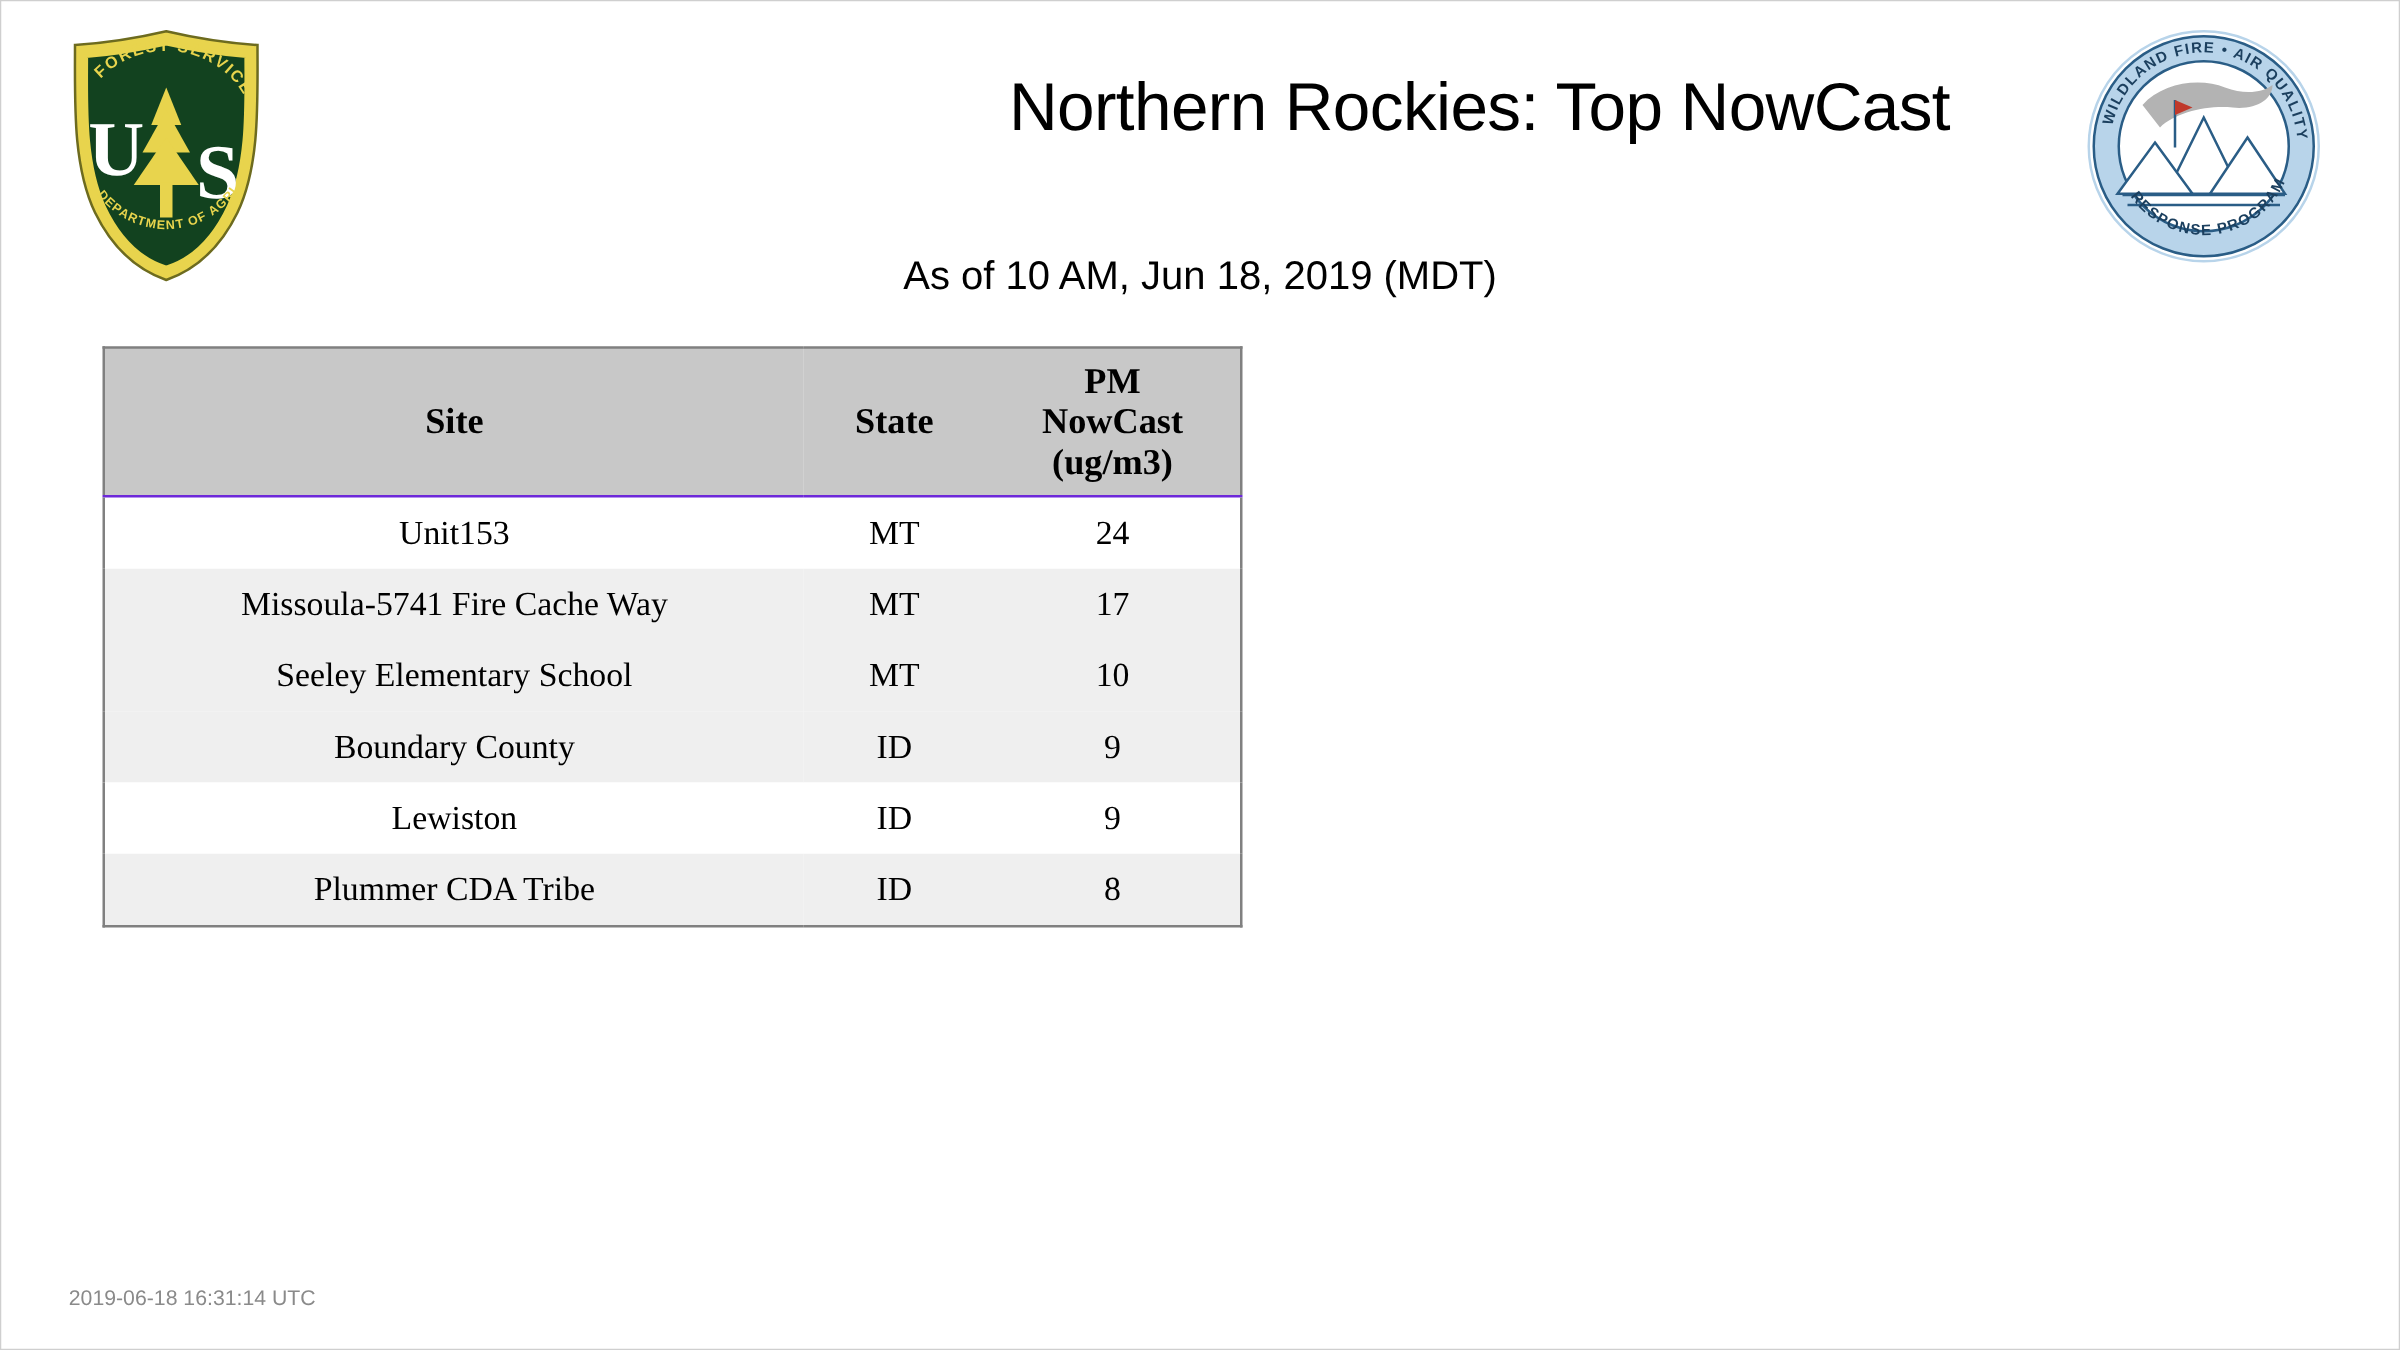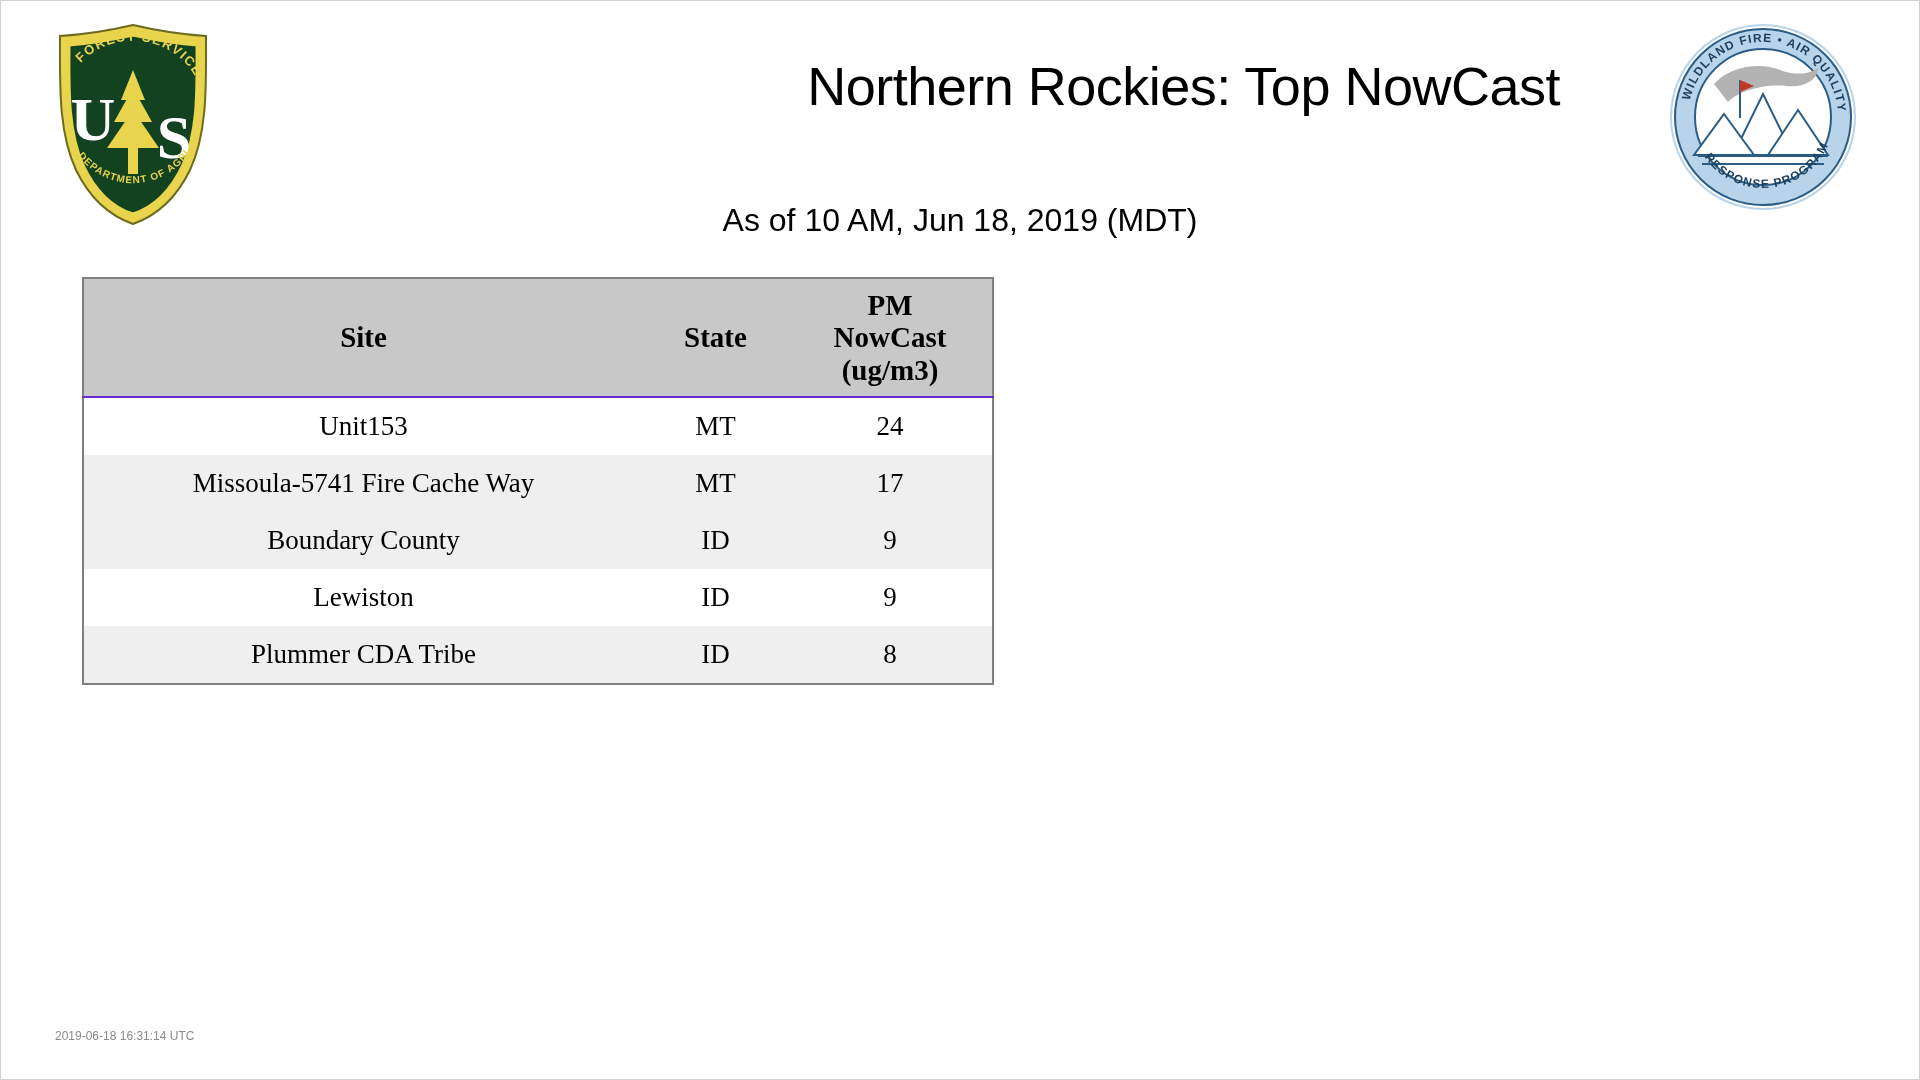--- a/index.html
+++ b/index.html
@@ -107,21 +107,21 @@
   }
   table.nowcast tbody tr.odd td { background: #efefef; }
   table.nowcast tbody tr.even td { background: #ffffff; }
 
   
   .timestamp {
     position: absolute;
     left: 55px;
     top: 1029px;
     font-family: "Liberation Sans", sans-serif;
-    font-size: 12px;
+    font-size: 17px;
     color: #8a8a8a;
   }
 </style>
 </head>
 <body>
 
 <div class="page-border"></div>
 
 <div class="fs-logo">
   <svg width="170" height="205" viewBox="0 0 170 205">
@@ -207,20 +207,25 @@
         <td>Unit153</td>
         <td>MT</td>
         <td>24</td>
       </tr>
       <tr class="odd">
         <td>Missoula-5741 Fire Cache Way</td>
         <td>MT</td>
         <td>17</td>
       </tr>
       <tr class="odd">
+        <td>Seeley Elementary School</td>
+        <td>MT</td>
+        <td>10</td>
+      </tr>
+      <tr class="odd">
         <td>Boundary County</td>
         <td>ID</td>
         <td>9</td>
       </tr>
       <tr class="even">
         <td>Lewiston</td>
         <td>ID</td>
         <td>9</td>
       </tr>
       <tr class="odd">

